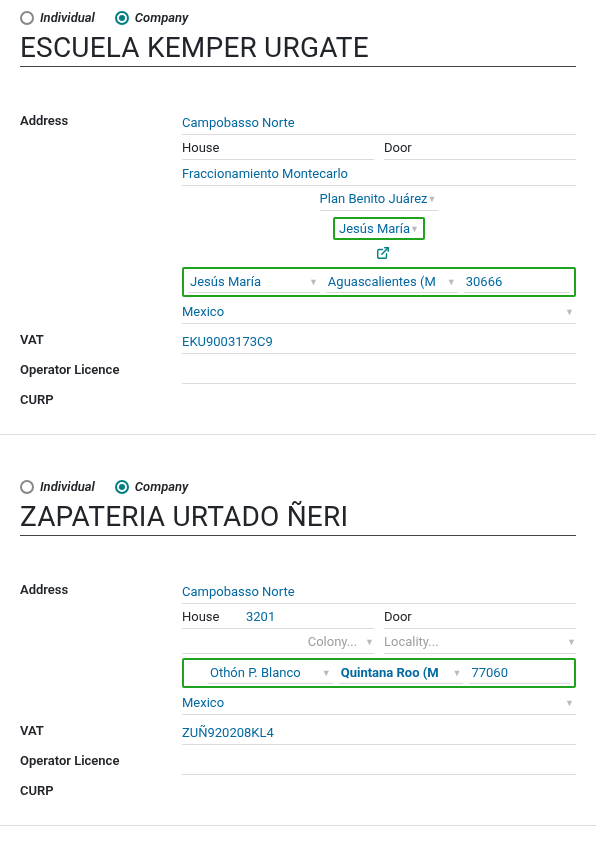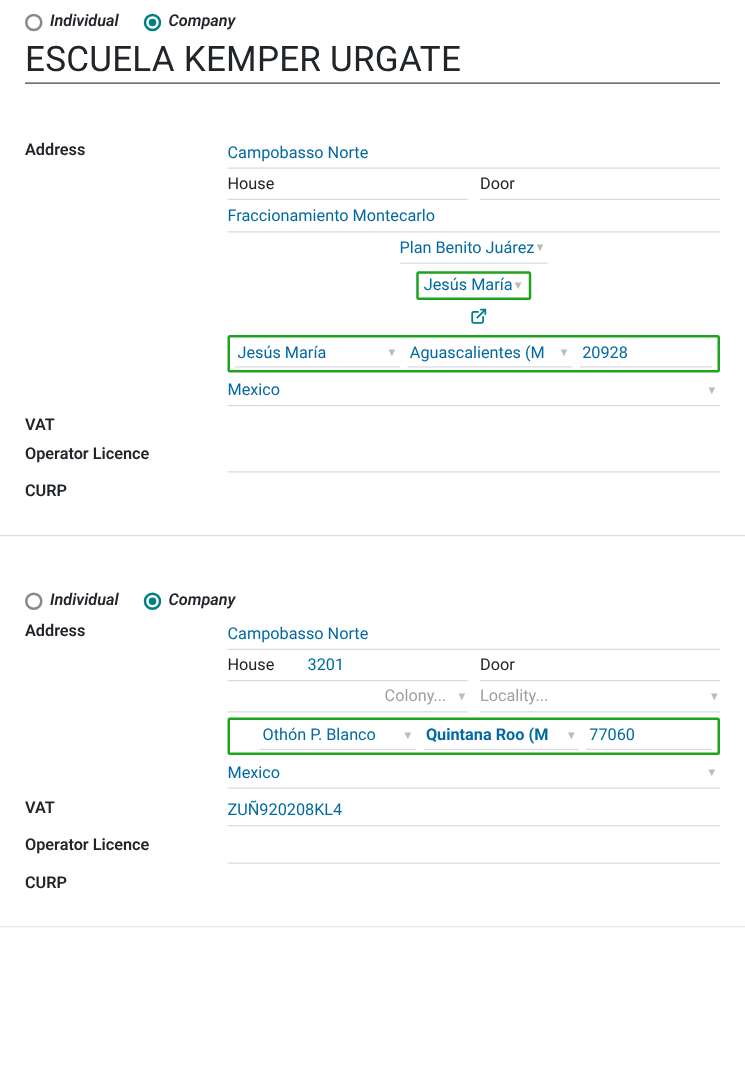--- a/index.html
+++ b/index.html
@@ -197,34 +197,39 @@
         <div class="hl-row" style="margin-top:4px;">
           <div style="flex:1; display:flex; justify-content:space-between; align-items:center; border-bottom:1px solid #d8dadd; padding:3px 2px;">
             <span class="sval">Jesús María</span>
             <span class="inner-caret">▼</span>
           </div>
           <div style="flex:1; display:flex; justify-content:space-between; align-items:center; border-bottom:1px solid #d8dadd; padding:3px 2px;">
             <span class="sval">Aguascalientes (M</span>
             <span class="inner-caret">▼</span>
           </div>
           <div style="flex:0.8; border-bottom:1px solid #d8dadd; padding:3px 2px;">
-            <span class="sval">20928</span>
+            <span class="sval">30666</span>
           </div>
         </div>
 
         <div class="sel-line" style="margin-top:2px;">
           <span class="sval">Mexico</span>
           <span class="inner-caret">▼</span>
         </div>
 
       </div>
     </div>
 
     <div class="frow">
       <div class="flabel">VAT</div>
+      <div class="fcontent">
+        <div class="line">
+          <span class="sval">EKU9003173C9</span>
+        </div>
+      </div>
     </div>
 
     <div class="frow">
       <div class="flabel">Operator Licence</div>
       <div class="fcontent">
         <div class="line">
           <span class="sval"></span>
         </div>
       </div>
     </div>
@@ -247,20 +252,21 @@
     <label class="radio">
       <span class="radio-circle"></span>
       <span class="radio-label">Individual</span>
     </label>
     <label class="radio">
       <span class="radio-circle checked"></span>
       <span class="radio-label">Company</span>
     </label>
   </div>
 
+  <h1 class="title">ZAPATERIA URTADO ÑERI</h1>
 
   <div class="fields">
 
     <div class="frow">
       <div class="flabel">Address</div>
       <div class="fcontent addr-stack">
 
         <div class="line">
           <span class="sval">Campobasso Norte</span>
         </div>

